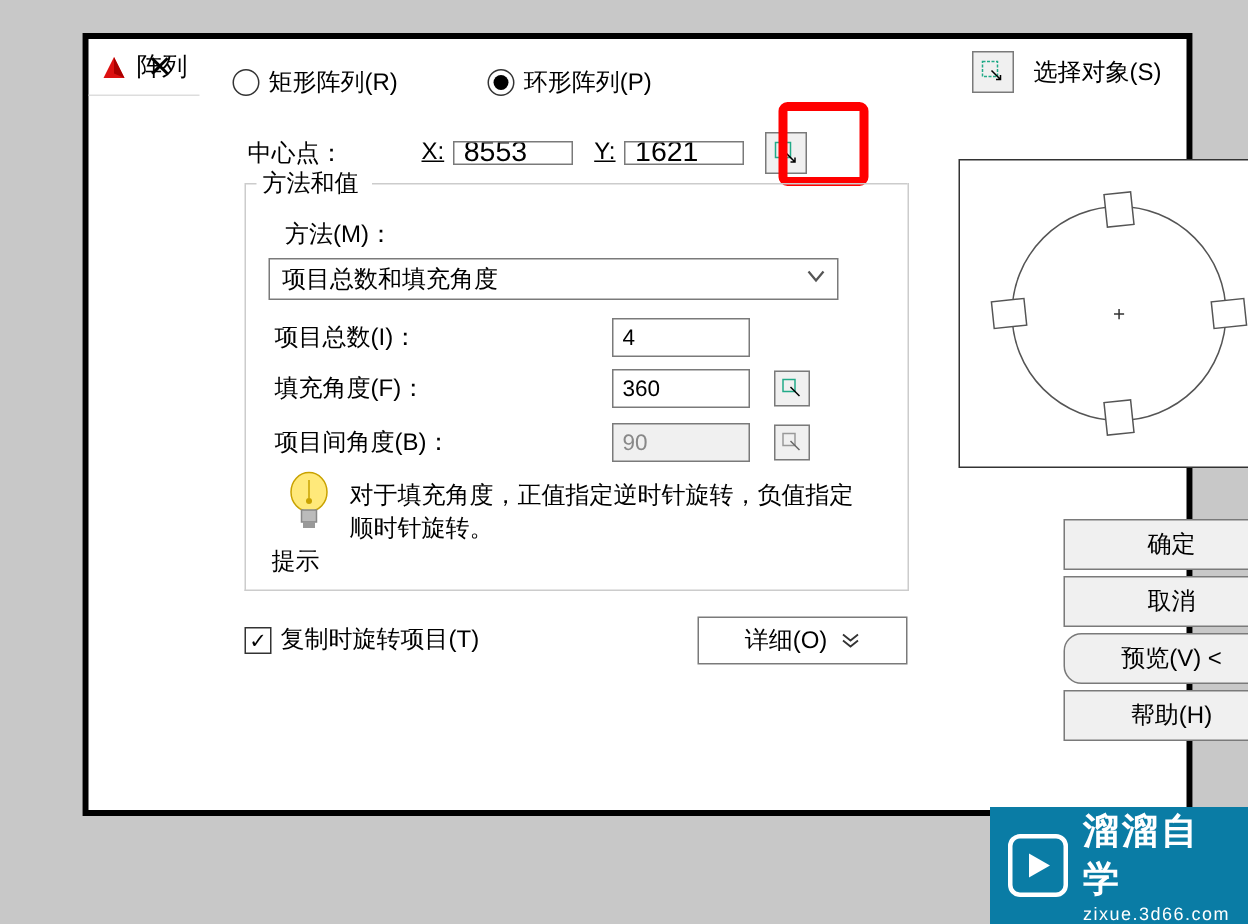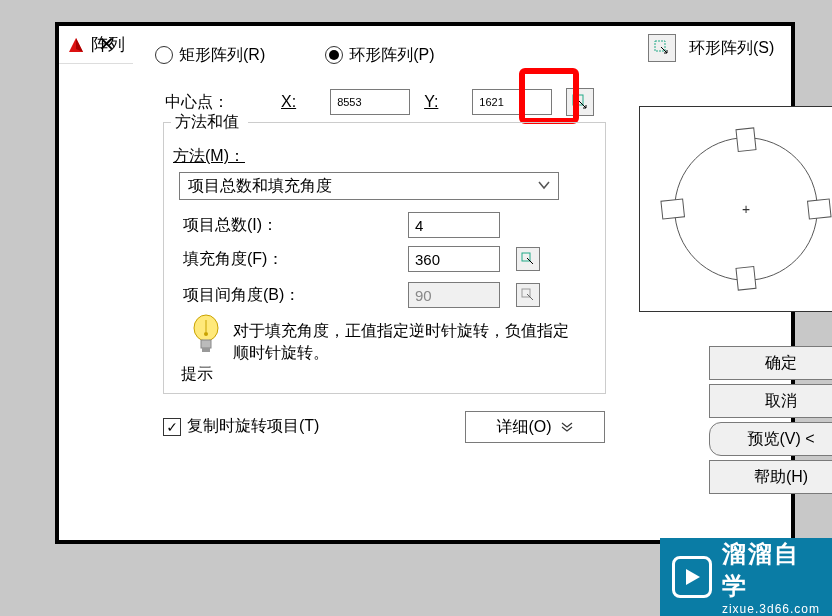--- a/index.html
+++ b/index.html
@@ -119,26 +119,25 @@
     left: 32px;
     top: 62px;
     display: flex;
     align-items: center;
     gap: 0;
   }
   .center-row .clabel { width: 102px; }
   .xy-label { margin: 0 6px 0 14px; text-decoration: underline; }
   .text-input {
     width: 80px;
-    height: 26px;
+    height: 16px;
     border: 1px solid #7a7a7a;
     padding: 0 6px;
-    font-size: 11px;
+    font-size: 19px;
     font-family: inherit;
-    margin-left: 28px;
   }
   .pick-btn {
     width: 28px;
     height: 28px;
     border: 1px solid #7a7a7a;
     background: #f0f0f0;
     display: inline-flex;
     align-items: center;
     justify-content: center;
     margin-left: 14px;
@@ -180,23 +179,22 @@
   .group-frame::after {
     content: "";
     position: absolute;
     right: 0;
     top: 0;
     left: 84px;
     border-top: 1px solid #ccc;
   }
   .method-label {
     position: absolute;
-    left: 40px;
+    left: 57px;
     top: 120px;
-    text-decoration: underline;
   }
   .dropdown {
     position: absolute;
     left: 46px;
     top: 146px;
     width: 380px;
     height: 28px;
     border: 1px solid #7a7a7a;
     background: #fff;
     display: flex;
@@ -347,21 +345,21 @@
         <span class="radio-label">环形阵列(P)</span>
       </label>
     </div>
 
     <div class="select-btn">
       <svg width="18" height="18">
         <rect x="2" y="2" width="10" height="10" fill="none" stroke="#2a8" stroke-dasharray="2 1"></rect>
         <path d="M8 8 L14 14 M11 14 L14 14 L14 11" stroke="#000" fill="none"></path>
       </svg>
     </div>
-    <span class="select-label">环形阵列(S)</span>
+    <span class="select-label">选择对象(S)</span>
 
 
     <div class="preview-box">
       <svg viewBox="0 0 214 206">
         <circle cx="107" cy="103" r="72" fill="none" stroke="#555" stroke-width="1"></circle>
         <text x="107" y="108" text-anchor="middle" font-size="14" fill="#333">+</text>
         <rect x="98" y="22" width="18" height="22" fill="#fff" stroke="#555" transform="rotate(-6 107 33)"></rect>
         <rect x="170" y="94" width="22" height="18" fill="#fff" stroke="#555" transform="rotate(-6 181 103)"></rect>
         <rect x="98" y="162" width="18" height="22" fill="#fff" stroke="#555" transform="rotate(-6 107 173)"></rect>
         <rect x="22" y="94" width="22" height="18" fill="#fff" stroke="#555" transform="rotate(-6 33 103)"></rect>

